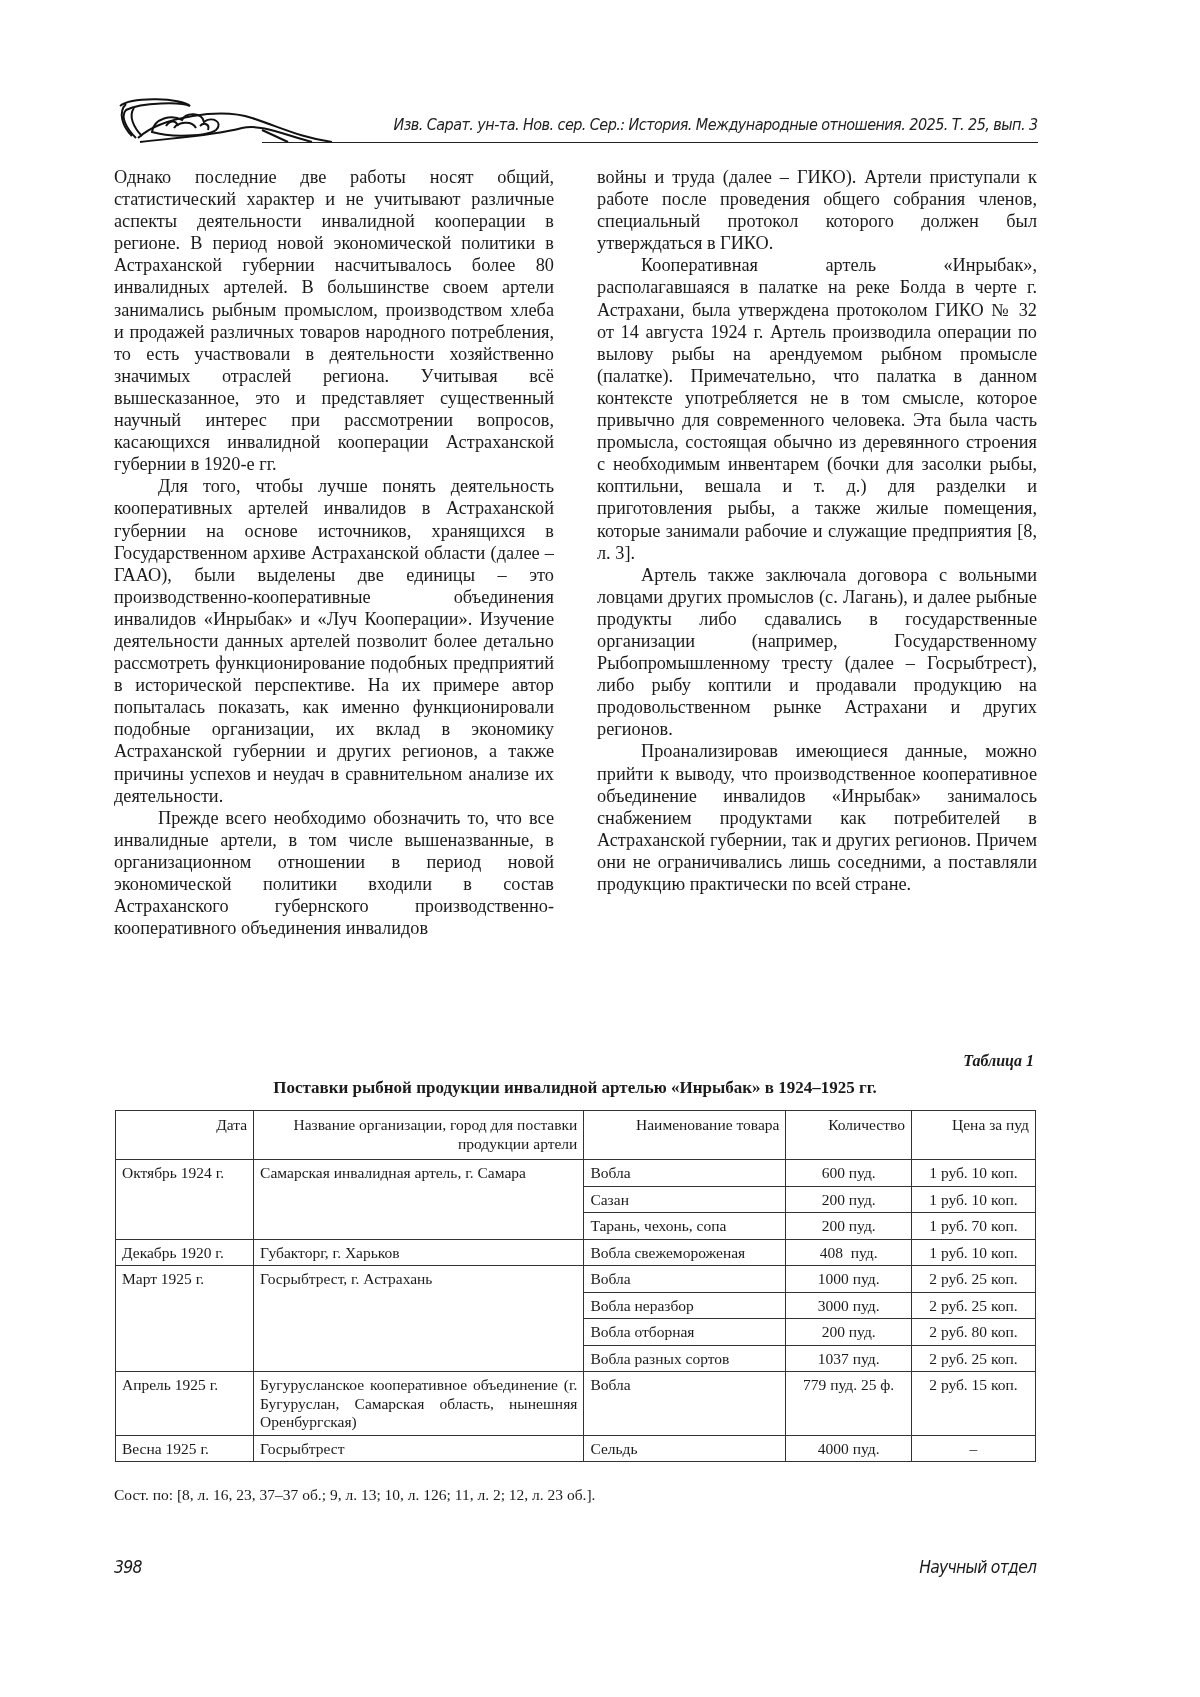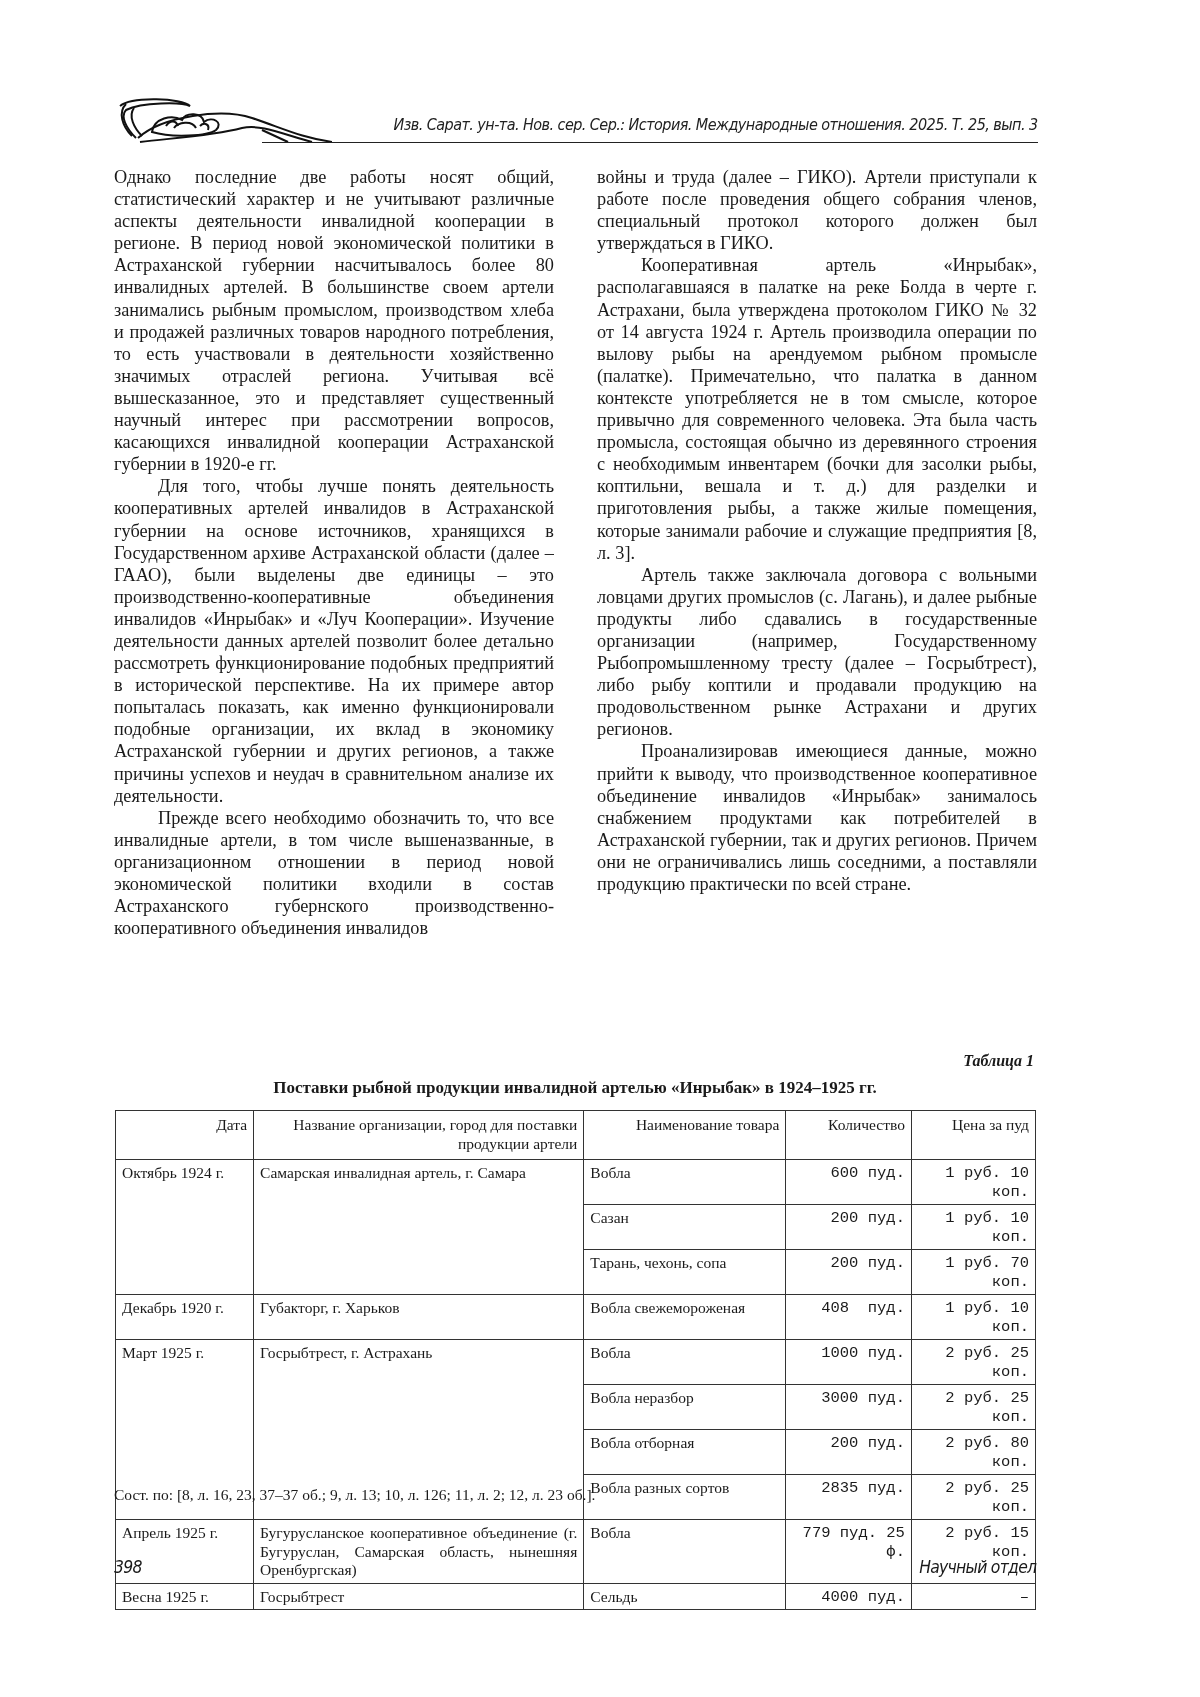--- a/index.html
+++ b/index.html
@@ -18,21 +18,21 @@
   .col-right { left: 597px; }
   .col p { margin: 0; }
   .col p.indent { text-indent: 44px; }
 
   
   .table-caption-num { position: absolute; right: 166px; top: 1052px; font-family: "Liberation Serif", serif; font-style: italic; font-size: 16px; font-weight: bold; }
   .table-title { position: absolute; left: 114px; width: 922px; top: 1078px; text-align: center; font-family: "Liberation Serif", serif; font-weight: bold; font-size: 17px; }
   table.data { position: absolute; left: 115px; top: 1110px; width: 921px; border-collapse: collapse; font-family: "Liberation Serif", serif; font-size: 15.5px; line-height: 18.5px; }
   table.data th, table.data td { border: 1.3px solid #333; padding: 4px 6px 3px 6px; vertical-align: top; }
   table.data th { font-weight: normal; text-align: right; padding-top: 5px; padding-bottom: 6px; }
-  table.data td.c { text-align: right; font-family: Liberation Mono, monospace; }
+  table.data td.c { text-align: center; }
   table.data td.j { text-align: justify; }
   .col-date { width: 126px; }
   .col-org { width: 320px; }
   .col-goods { width: 190px; }
   .col-qty { width: 113px; }
   .col-price { width: 112px; }
   .source-note { position: absolute; left: 114px; top: 1486px; font-family: "Liberation Serif", serif; font-size: 15.5px; }
 
   
   .footer-page { position: absolute; left: 114px; top: 1557px; font-family: "DejaVu Sans", sans-serif; font-style: italic; font-size: 17px; letter-spacing: -0.8px; transform: scaleX(0.92); transform-origin: left center; }
@@ -126,21 +126,21 @@
         <td class="c">3000 пуд.</td>
         <td class="c">2 руб. 25 коп.</td>
       </tr>
       <tr>
         <td>Вобла отборная</td>
         <td class="c">200 пуд.</td>
         <td class="c">2 руб. 80 коп.</td>
       </tr>
       <tr>
         <td>Вобла разных сортов</td>
-        <td class="c">2835 пуд.</td>
+        <td class="c">1037 пуд.</td>
         <td class="c">2 руб. 25 коп.</td>
       </tr>
 
       <tr>
         <td>Апрель 1925 г.</td>
         <td class="j">Бугурусланское кооперативное объединение (г. Бугуруслан, Самарская область, нынешняя Оренбургская)</td>
         <td>Вобла</td>
         <td class="c">779 пуд. 25 ф.</td>
         <td class="c">2 руб. 15 коп.</td>
       </tr>

